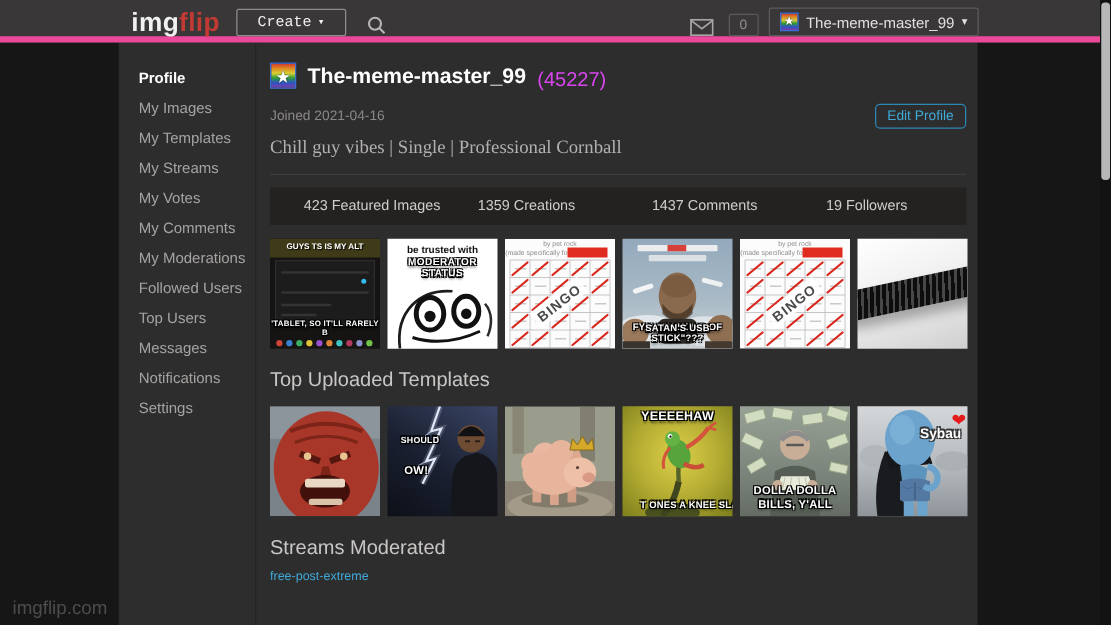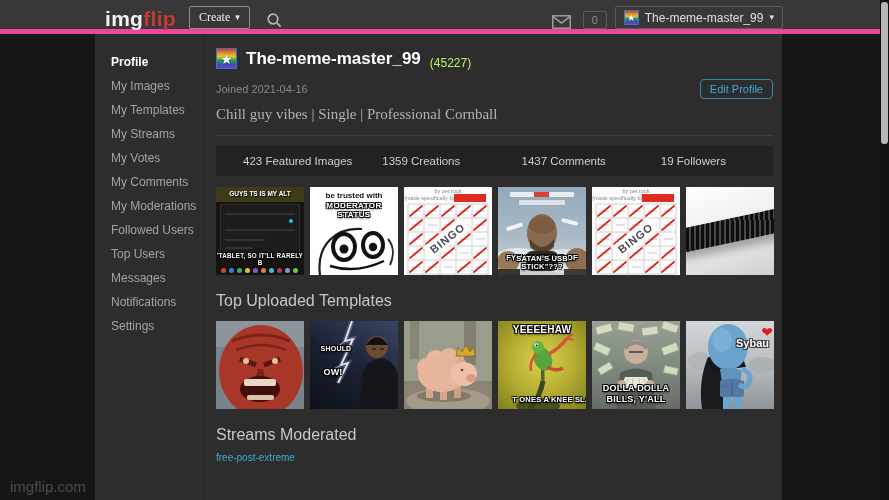--- a/index.html
+++ b/index.html
@@ -6,22 +6,22 @@
   .screen{position:relative;width:889px;height:500px;overflow:hidden;background:#171616;
           font-family:"Liberation Sans",sans-serif;}
 
   
   .navbar{position:absolute;top:0;left:0;width:889px;height:34px;background:#393737;
           border-bottom:5px solid #ec4899;box-sizing:border-box;display:flex;align-items:flex-end;z-index:4;}
   .logo{margin-left:105px;font-size:21px;font-weight:bold;letter-spacing:.3px;cursor:pointer;line-height:1;}
   .logo-img{color:#f1f1f1;}
   .logo-flip{color:#c23a34;}
   .create-btn{margin-left:13px;background:transparent;border:1px solid #8f8d8b;color:#f0f0f0;
-          font-size:12px;padding:3px 9px;border-radius:2px;display:flex;align-items:center;gap:5px;
-          font-family:Liberation Serif, serif;cursor:pointer;}
+          font-size:12px;padding:3px 16px;border-radius:2px;display:flex;align-items:center;gap:5px;
+          font-family:Liberation Mono, monospace;cursor:pointer;}
   .caret{font-size:9px;line-height:1;}
   .search-wrap{margin-left:16px;cursor:pointer;display:flex;align-items:center;}
   .nav-spacer{flex:1;}
   .mail-wrap{display:flex;align-items:center;margin-right:12px;cursor:pointer;}
   .count-box{border:1px solid #5d5b59;color:#949290;font-size:11px;padding:2px 8px;margin-right:8px;
           border-radius:2px;cursor:pointer;}
   .user-box{border:1px solid #5d5b59;display:flex;align-items:center;gap:6px;padding:3px 8px;
           margin-right:106px;border-radius:2px;color:#e2e0de;font-size:12px;cursor:pointer;}
 
   .avatar{display:inline-flex;align-items:center;justify-content:center;flex-shrink:0;
@@ -35,21 +35,21 @@
   .page{position:absolute;top:34px;left:95px;width:687px;height:466px;background:#2e2d2d;display:flex;z-index:1;}
 
   .sidebar{width:110px;flex-shrink:0;box-sizing:border-box;padding:16px 0 0 16px;border-right:1px solid #272626;}
   .side-item{height:24px;line-height:24px;font-size:12px;color:#a5a3a1;cursor:pointer;white-space:nowrap;}
   .side-item.active{color:#ffffff;font-weight:bold;}
 
   .main{flex:1;box-sizing:border-box;padding:13px 9px 0 11px;min-width:0;}
 
   .profile-head{display:flex;align-items:center;gap:9px;}
   .profile-name{font-size:17px;font-weight:bold;color:#fff;}
-  .profile-points{font-size:12px;color:#bef264;margin-top:9px;}
+  .profile-points{font-size:16px;color:#d946ef;margin-top:9px;}
   .joined-row{display:flex;justify-content:space-between;align-items:center;margin-top:9px;}
   .joined{font-size:11px;color:#8b8987;}
   .edit-btn{border:1px solid #2d87b4;color:#3fa9d9;background:transparent;font-size:11px;
           padding:3px 9px;border-radius:4px;font-family:inherit;cursor:pointer;}
   .tagline{margin-top:7px;padding-bottom:12px;border-bottom:1px solid #3e3c3c;
           font-family:"Liberation Serif",serif;font-size:15px;color:#b3b1af;}
   .stats{margin-top:10px;background:#232221;display:flex;padding:9px 0;font-size:11.5px;color:#d0cecb;}
   .stats span{flex:1;padding-left:7px;margin-left:20px;}
 
   .section-head{margin-top:17px;display:flex;align-items:center;gap:10px;}

